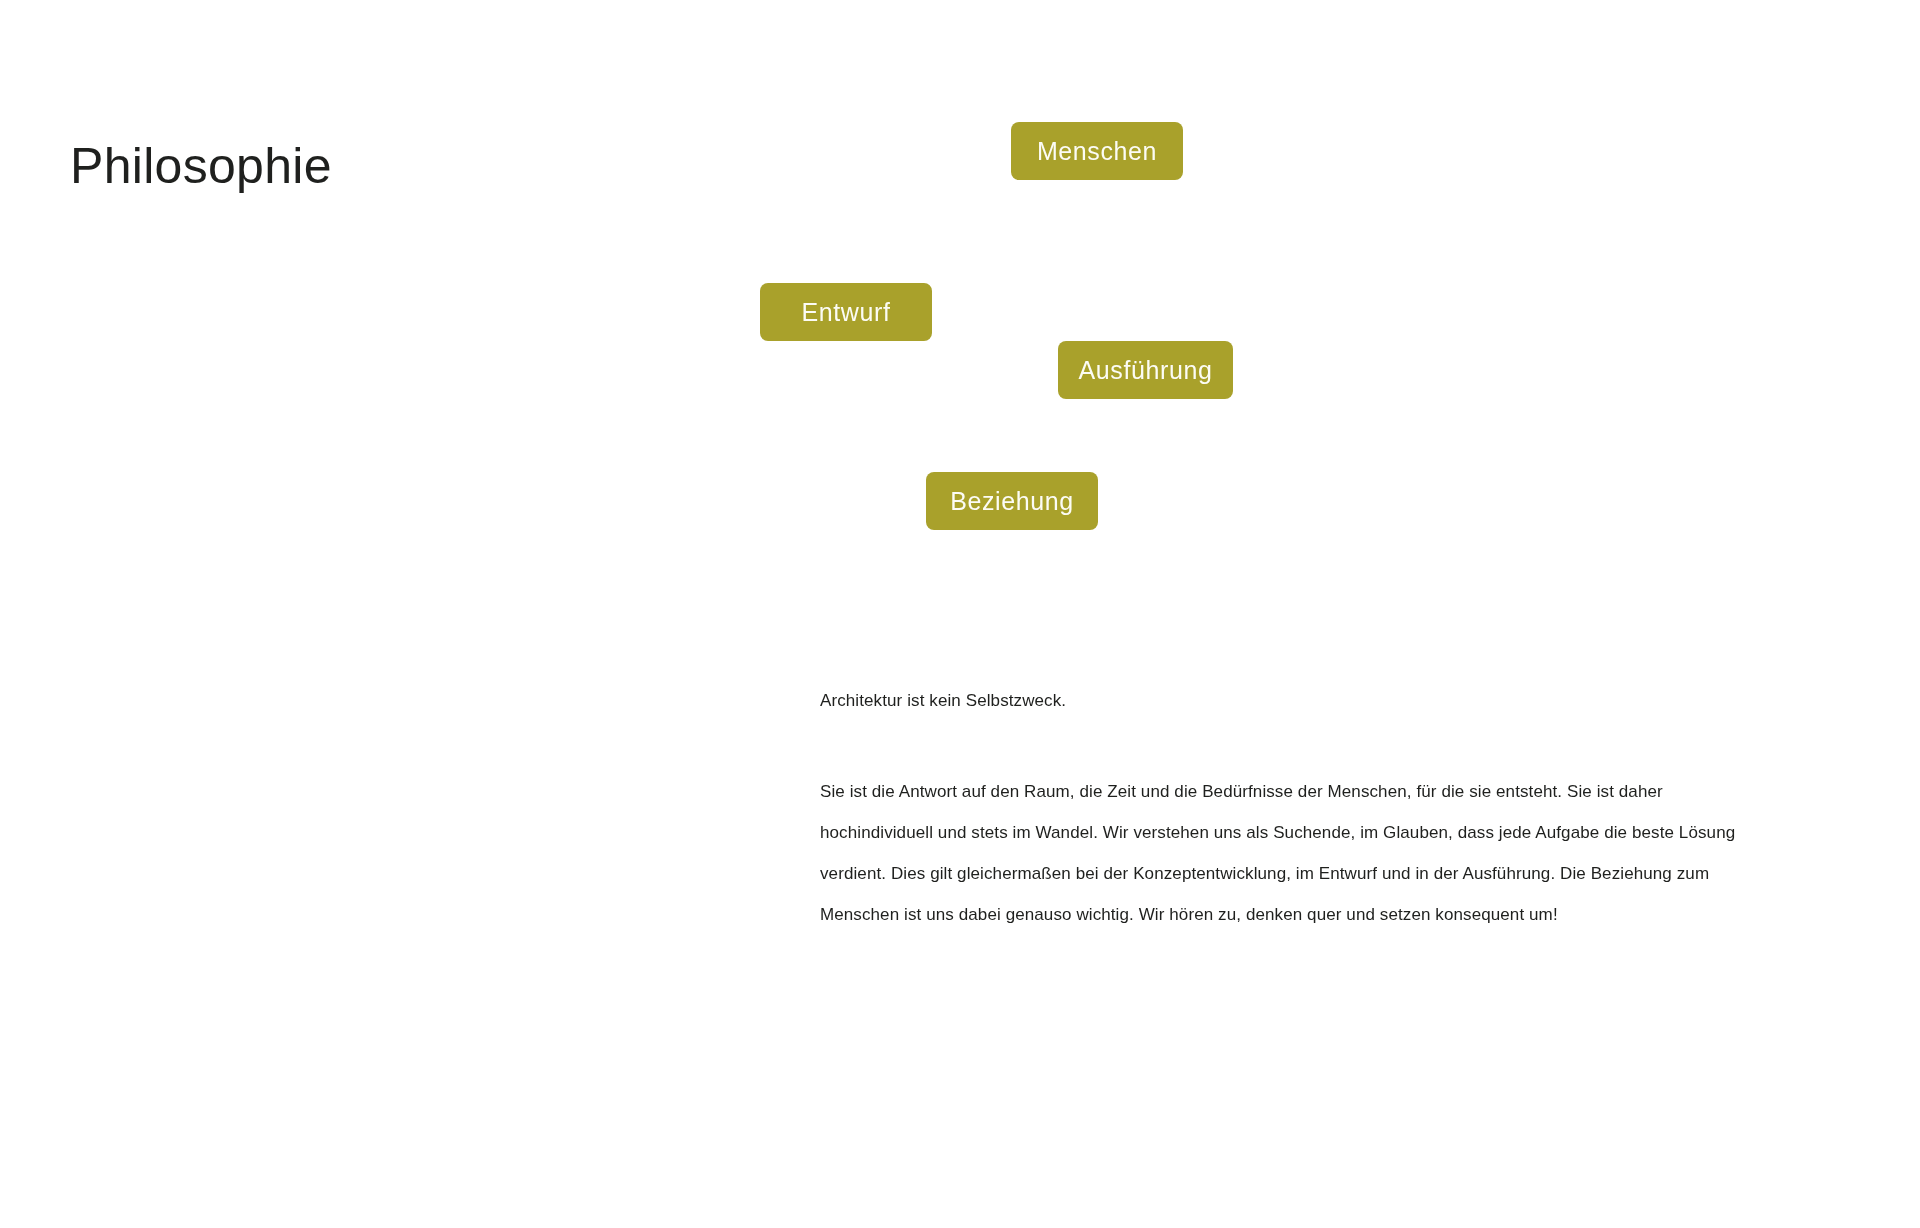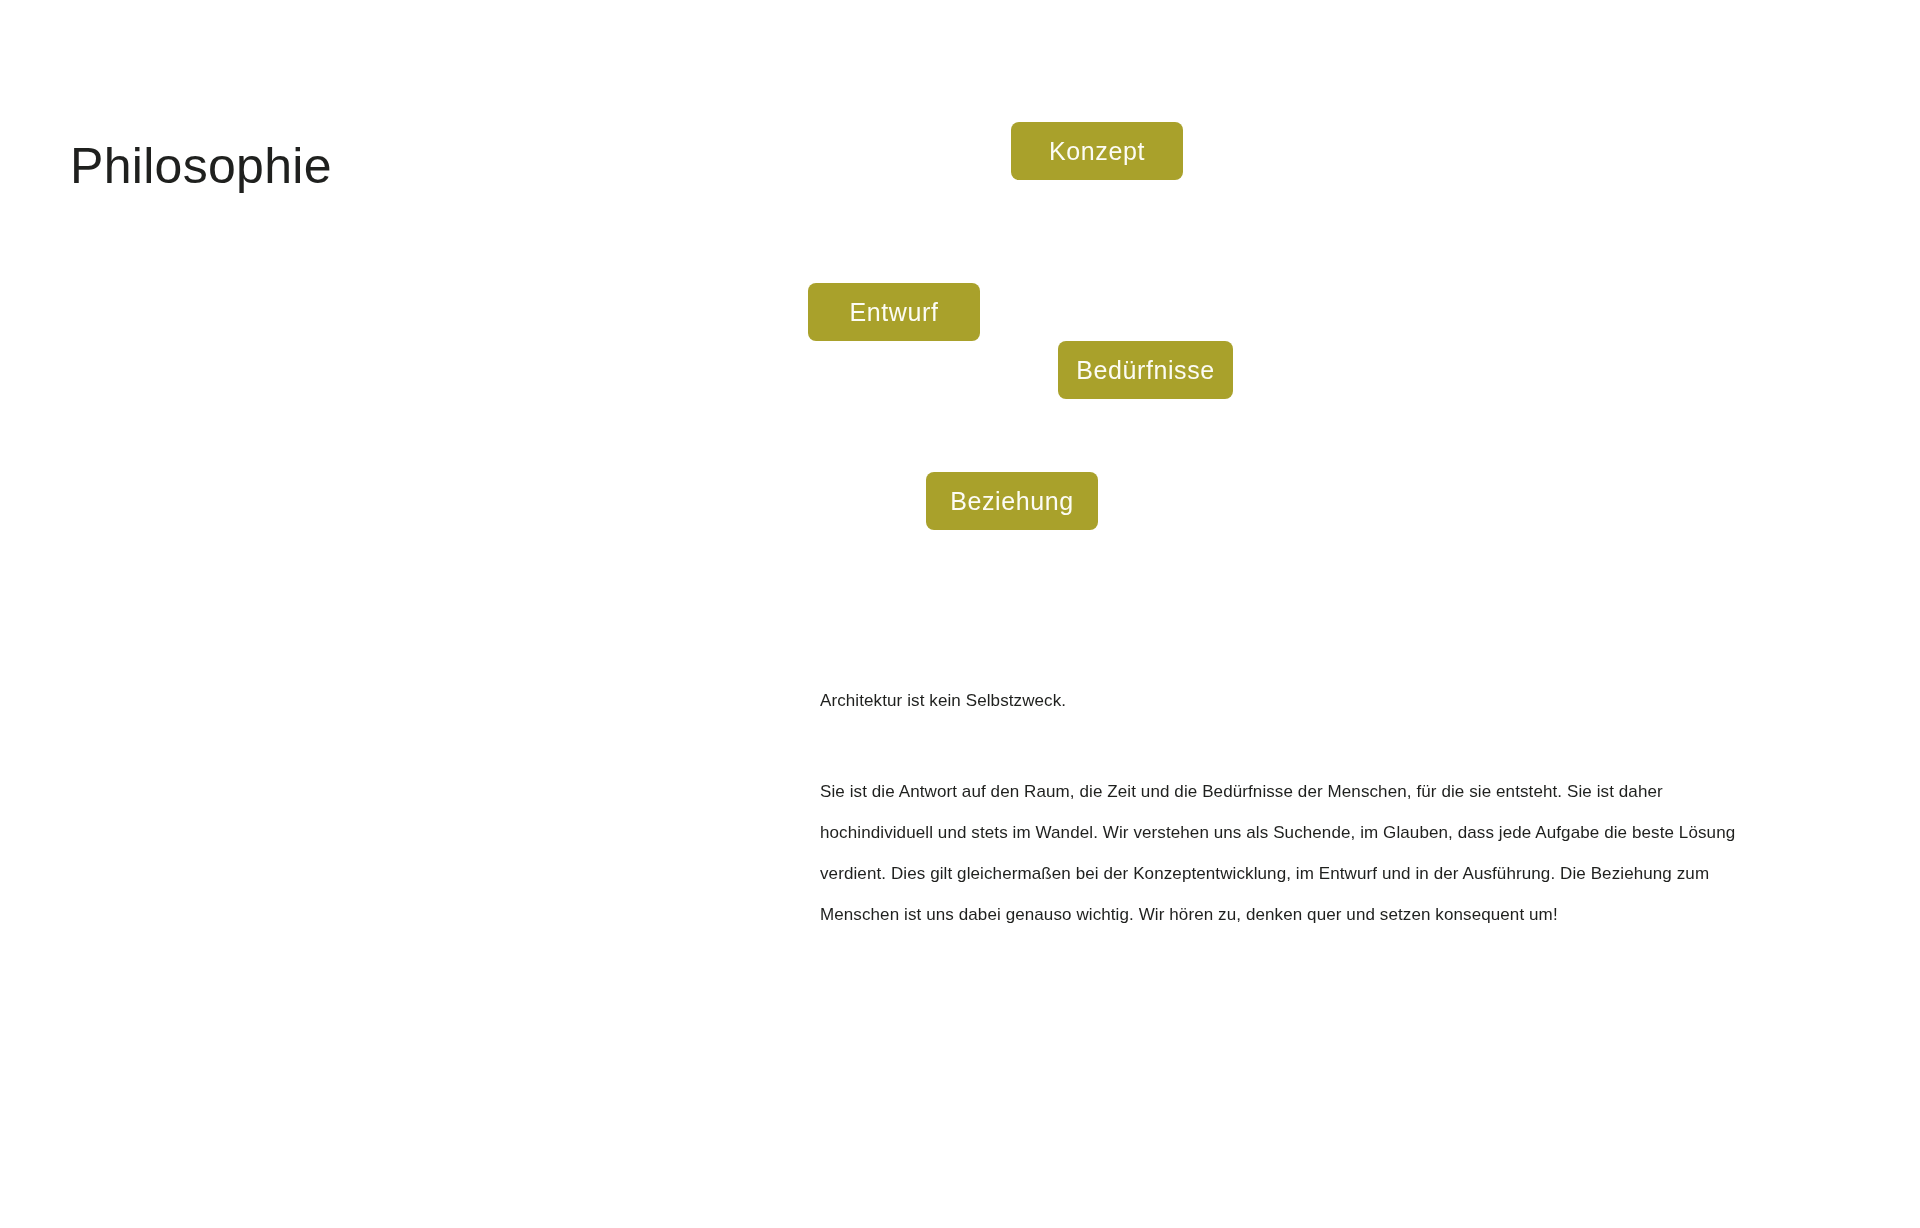--- a/index.html
+++ b/index.html
@@ -42,21 +42,21 @@
     border-radius: 8px;
     font-family: "Liberation Sans", "DejaVu Sans", sans-serif;
     font-size: 25px;
     font-weight: 400;
     letter-spacing: 0.6px;
     cursor: pointer;
     padding: 0;
   }
 
   .tag-btn-konzept    { left: 995px;  top: 106px; width: 172px; }
-  .tag-btn-entwurf    { left: 792px;  top: 267px; width: 172px; }
+  .tag-btn-entwurf    { left: 744px;  top: 267px; width: 172px; }
   .tag-btn-ausfuehrung{ left: 1042px; top: 325px; width: 175px; }
   .tag-btn-beziehung  { left: 910px;  top: 456px; width: 172px; text-align: center; }
 
   .copy-block {
     position: absolute;
     left: 788px;
     top: 648px;
     width: 985px;
     color: #1f201e;
   }
@@ -72,25 +72,25 @@
     margin-top: 34px;
   }
 </style>
 </head>
 <body>
 
 <div class="page">
 
   <h1 class="page-title">Philosophie</h1>
 
-  <button class="tag-btn tag-btn-konzept">Konzept</button>
+  <button class="tag-btn tag-btn-konzept">Menschen</button>
 
   <button class="tag-btn tag-btn-entwurf">Entwurf</button>
 
-  <button class="tag-btn tag-btn-ausfuehrung">Bedürfnisse</button>
+  <button class="tag-btn tag-btn-ausfuehrung">Ausführung</button>
 
   <button class="tag-btn tag-btn-beziehung">Beziehung</button>
 
   <div class="copy-block">
     <p>Architektur ist kein Selbstzweck.</p>
     <p>Sie ist die Antwort auf den Raum, die Zeit und die Bedürfnisse der Menschen, für die sie entsteht. Sie ist daher hochindividuell und stets im Wandel. Wir verstehen uns als Suchende, im Glauben, dass jede Aufgabe die beste Lösung verdient. Dies gilt gleichermaßen bei der Konzeptentwicklung, im Entwurf und in der Ausführung. Die Beziehung zum Menschen ist uns dabei genauso wichtig. Wir hören zu, denken quer und setzen konsequent um!</p>
   </div>
 
 </div>
 

